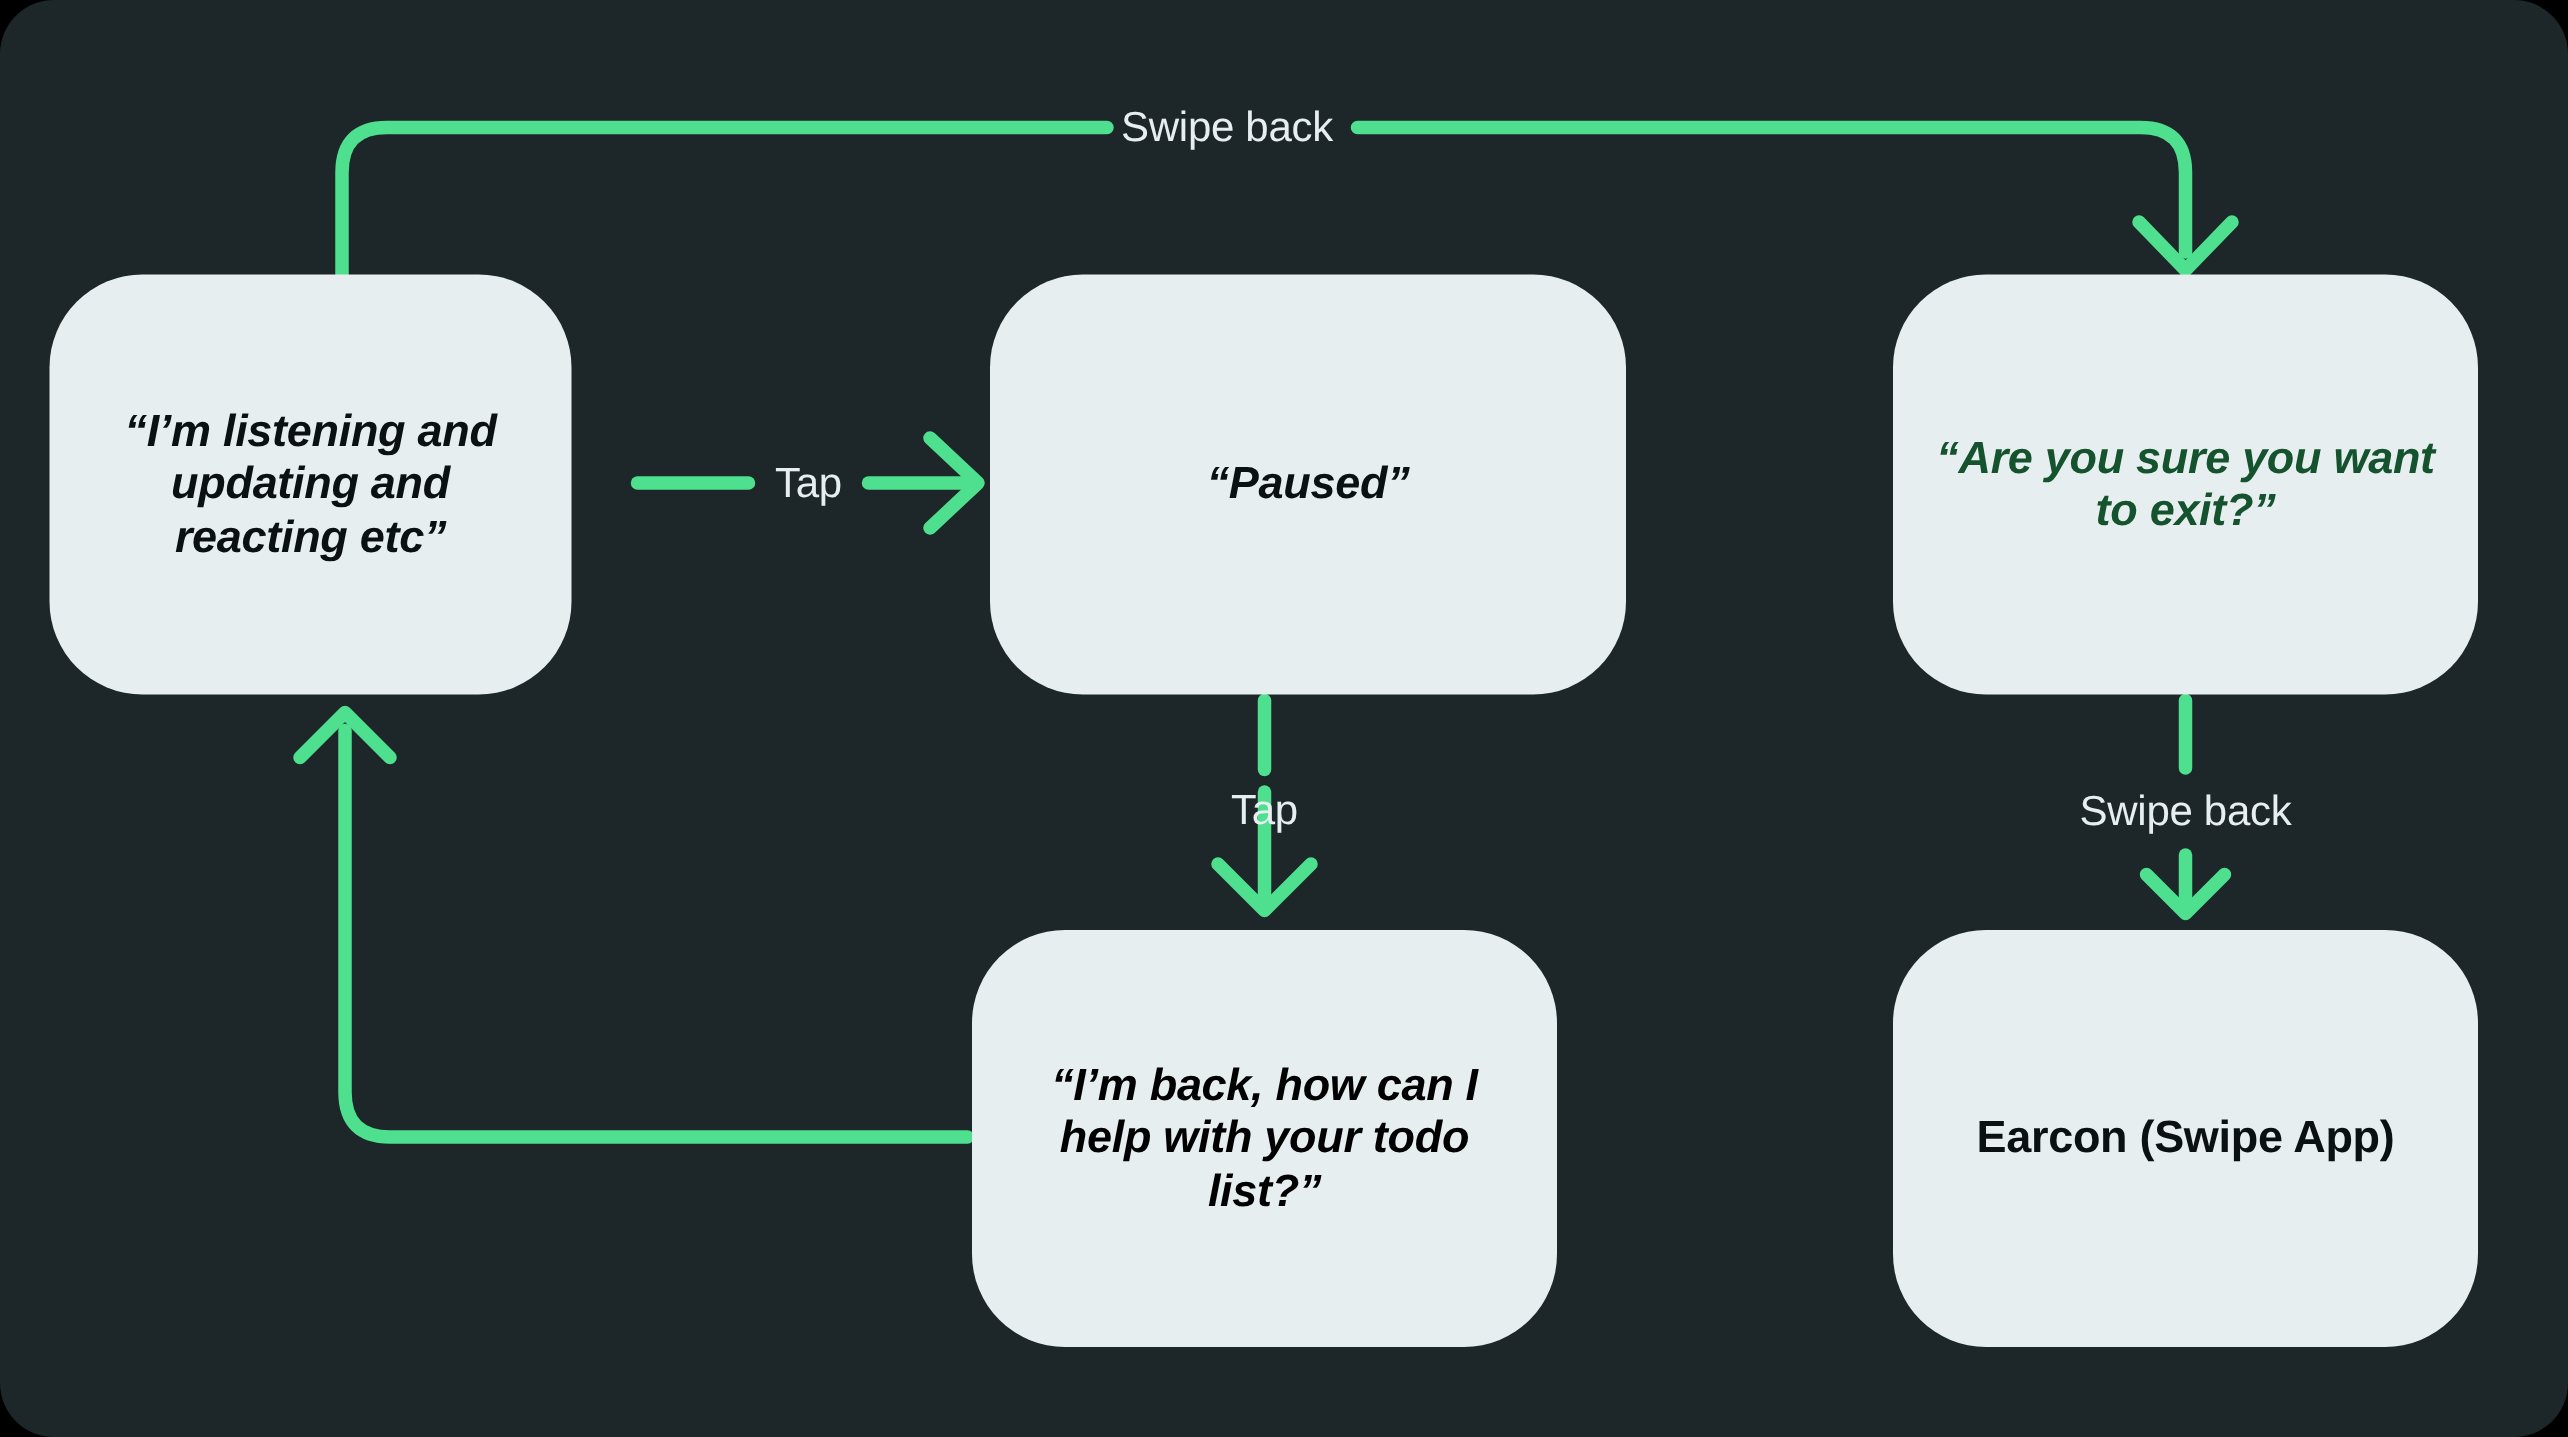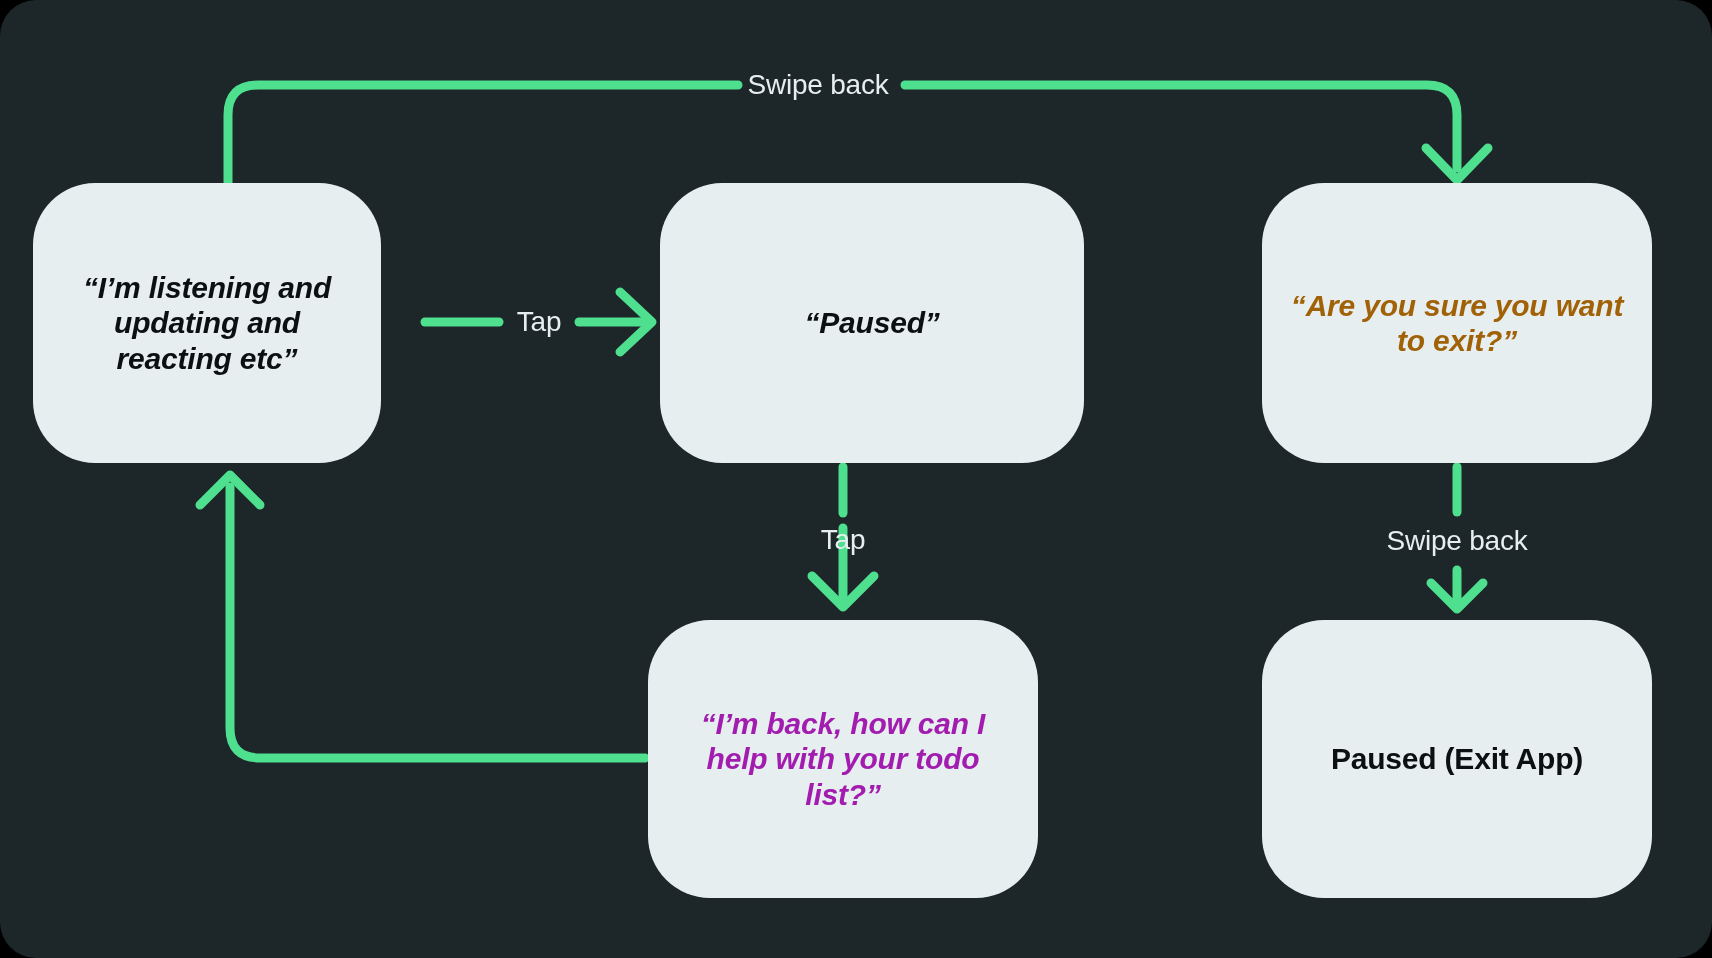--- a/index.html
+++ b/index.html
@@ -56,29 +56,29 @@
 
   <div class="node" style="left: 33px; top: 183px; width: 348px; height: 280px; background: rgb(231, 238, 240);">
     <span class="node-text" style="color: rgb(11, 17, 19);">“I’m listening and updating and reacting etc”</span>
   </div>
 
   <div class="node" style="left: 660px; top: 183px; width: 424px; height: 280px; background: rgb(231, 238, 240);">
     <span class="node-text" style="color: rgb(11, 17, 19);">“Paused”</span>
   </div>
 
   <div class="node" style="left: 1262px; top: 183px; width: 390px; height: 280px; background: rgb(231, 238, 240);">
-    <span class="node-text" style="color: #a16207;">“Are you sure you want to exit?”</span>
+    <span class="node-text" style="color: #14532d;">“Are you sure you want to exit?”</span>
   </div>
 
   <div class="node" style="left: 648px; top: 620px; width: 390px; height: 278px; background: rgb(231, 238, 240);">
-    <span class="node-text" style="color: #a21caf; text-align: center;">“I’m back, how can I help with your todo list?”</span>
+    <span class="node-text" style="color: #000000; text-align: center;">“I’m back, how can I help with your todo list?”</span>
   </div>
 
   <div class="node" style="left: 1262px; top: 620px; width: 390px; height: 278px; background: rgb(231, 238, 240);">
-    <span class="node-text plain" style="color: rgb(11, 17, 19);">Paused (Exit App)</span>
+    <span class="node-text plain" style="color: rgb(11, 17, 19);">Earcon (Swipe App)</span>
   </div>
 
   <span class="edge-label" style="left: 818px; top: 85px; color: rgb(231, 238, 240);">Swipe back</span>
 
   <span class="edge-label" style="left: 539px; top: 322px; color: rgb(231, 238, 240);">Tap</span>
 
   <span class="edge-label" style="left: 843px; top: 540px; color: rgb(231, 238, 240);">Tap</span>
 
   <span class="edge-label" style="left: 1457px; top: 541px; color: rgb(231, 238, 240);">Swipe back</span>
 

